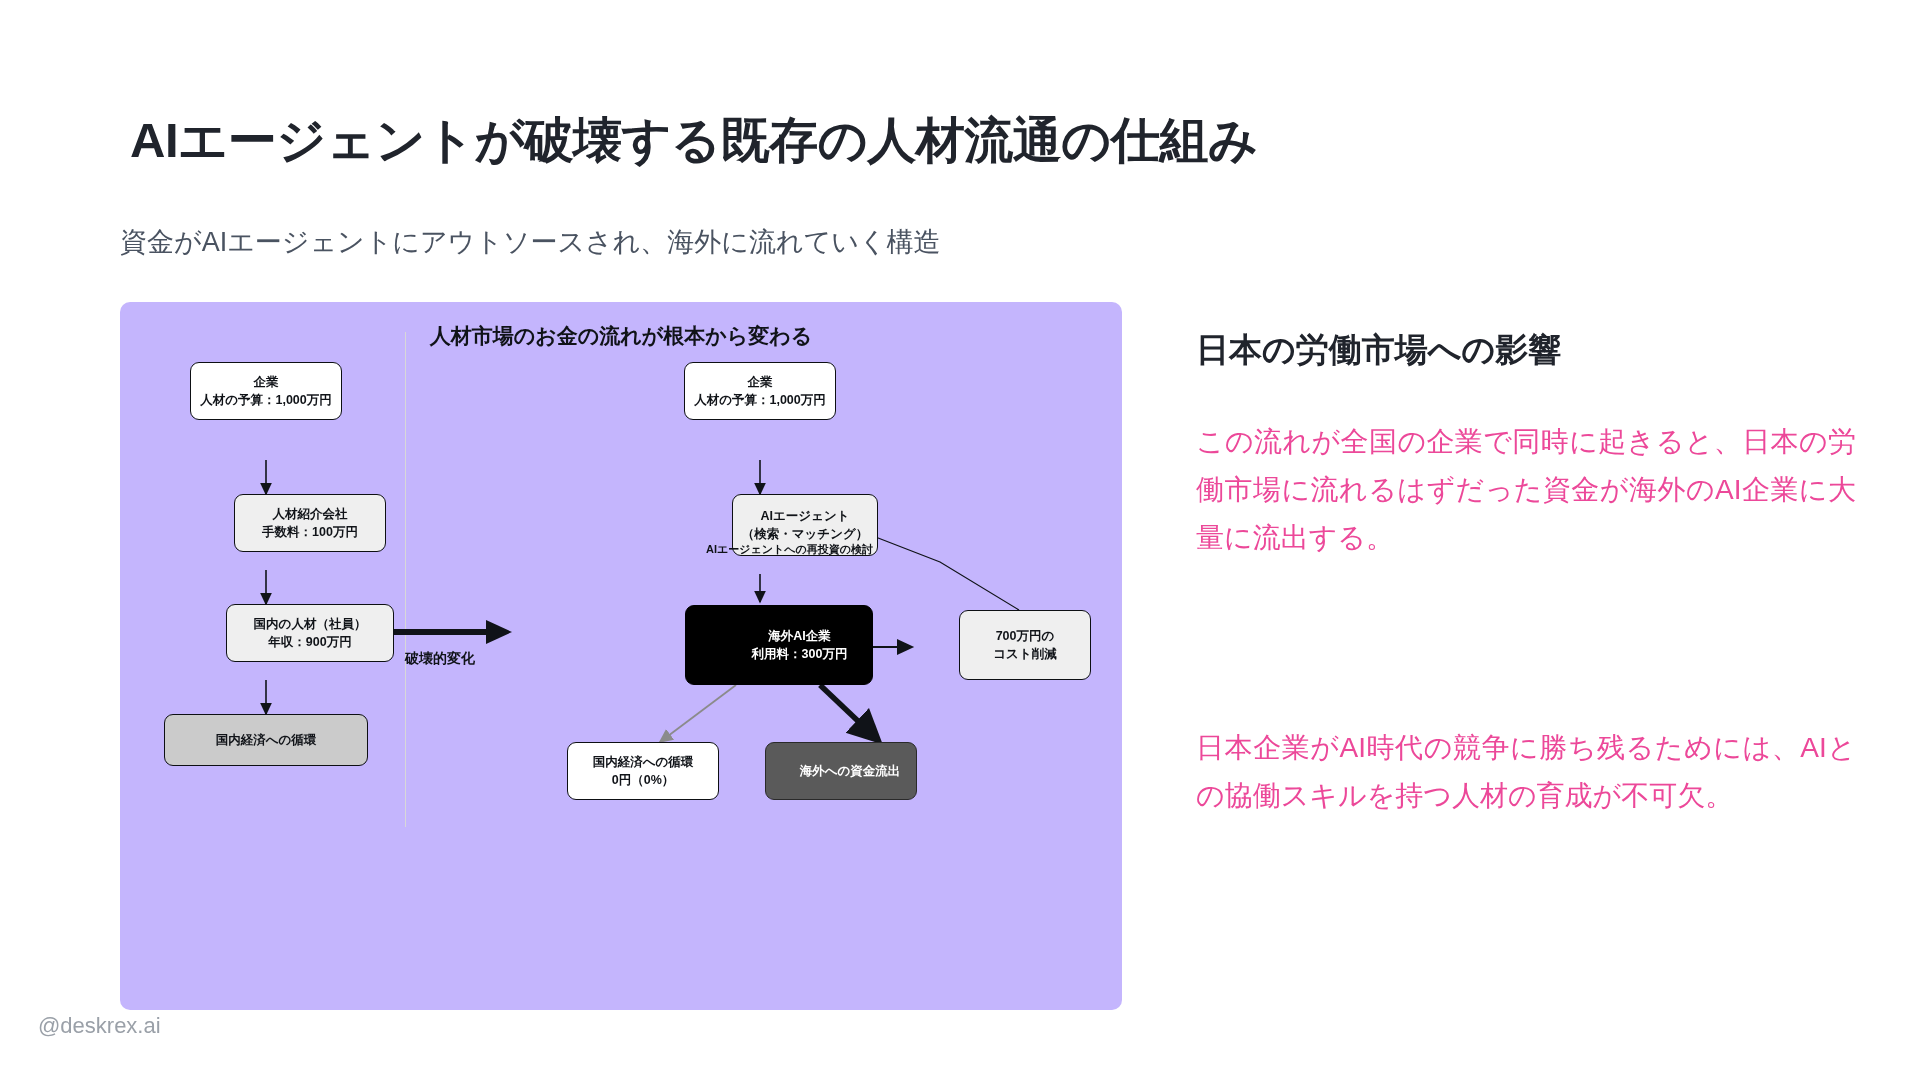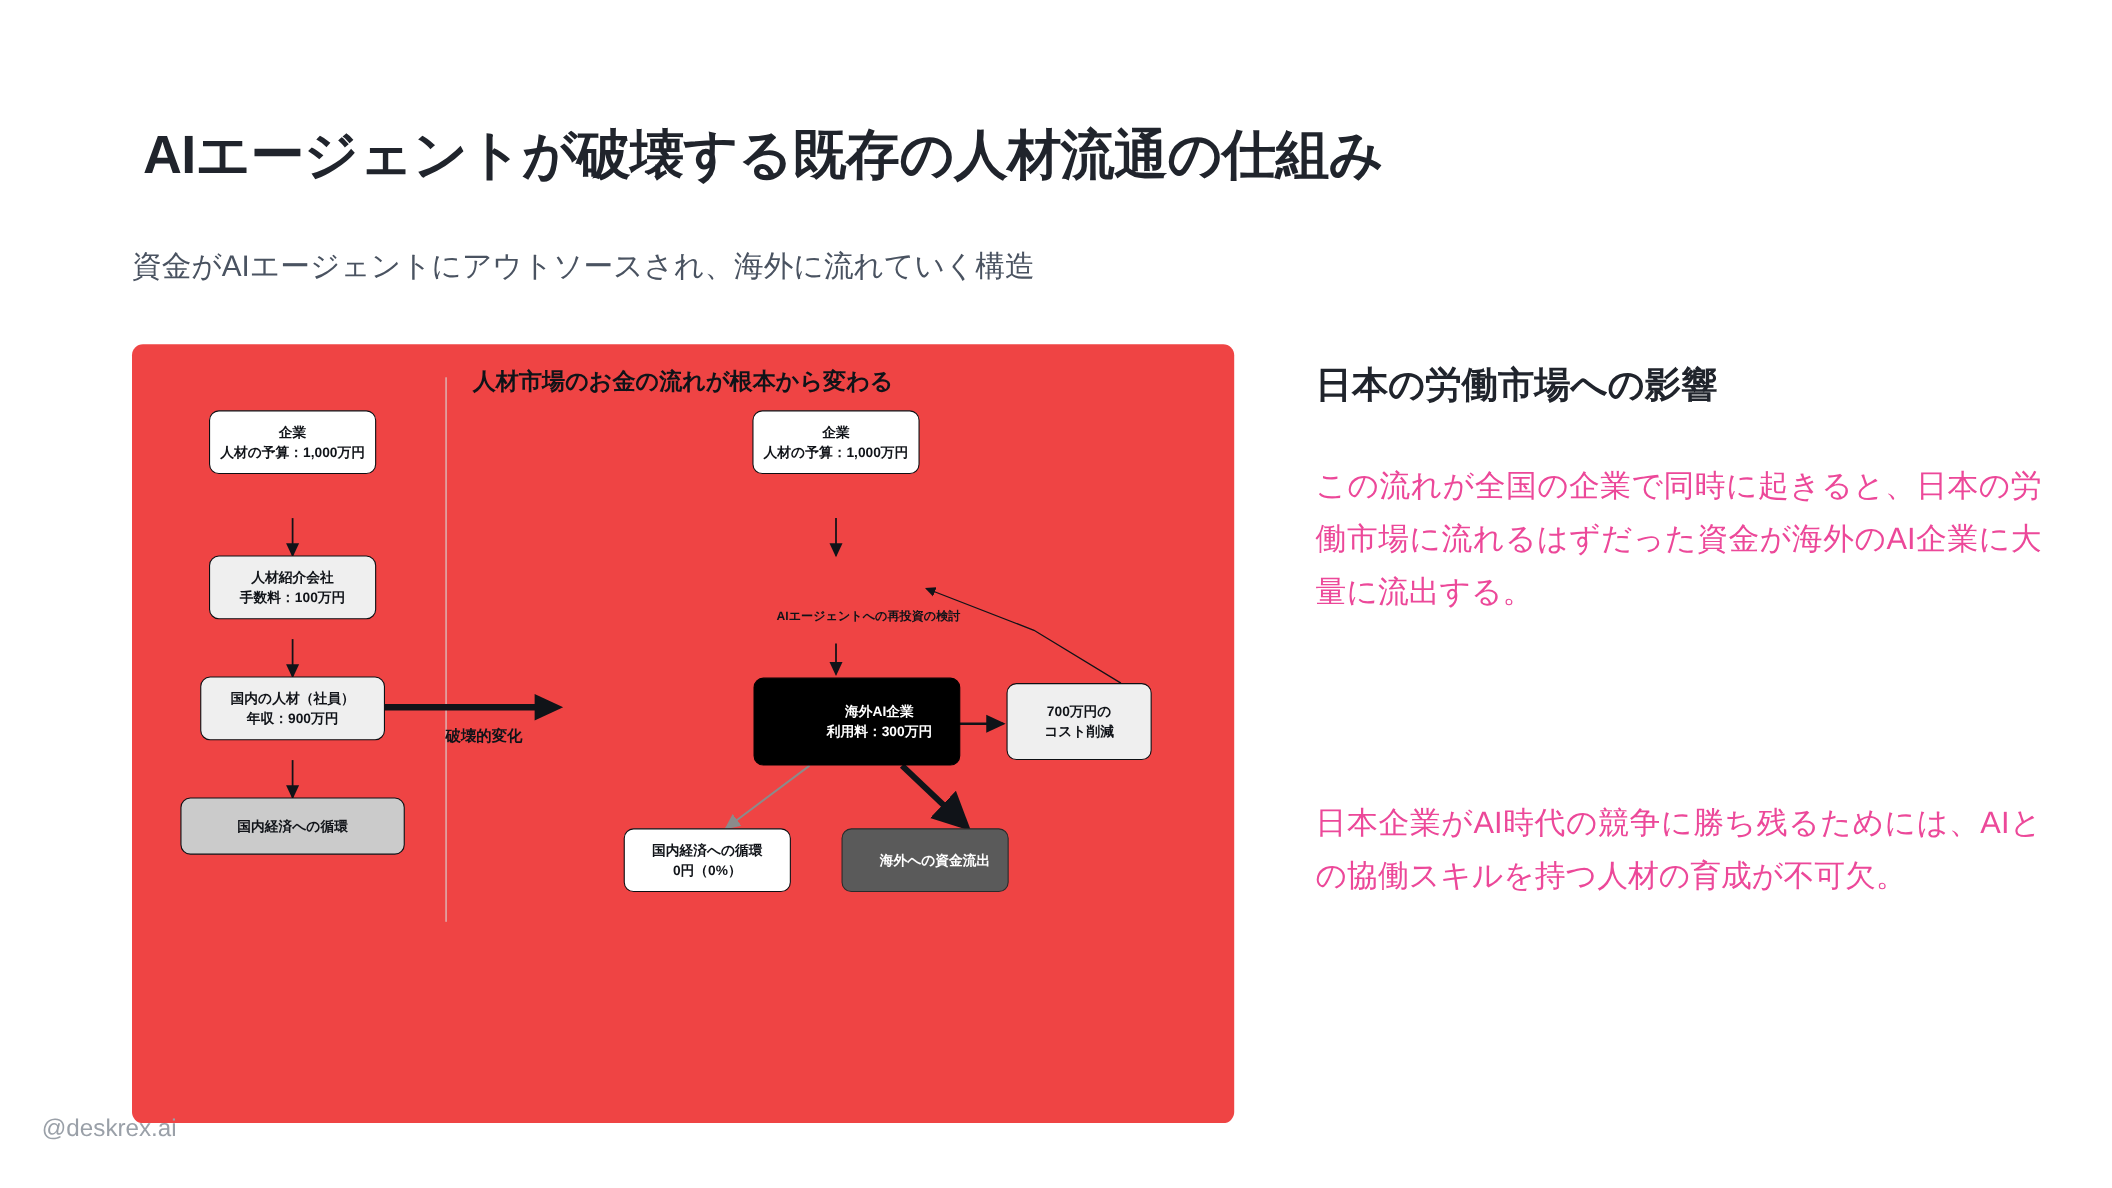--- a/index.html
+++ b/index.html
@@ -35,24 +35,24 @@
     font-size: 27px;
     font-weight: 400;
     color: #4a5361;
     white-space: nowrap;
   }
 
   
   #diagram-card {
     position: absolute;
     left: 120px;
-    top: 313px;
+    top: 302px;
     width: 1002px;
     height: 708px;
-    background: #ef4444;
+    background: #c4b5fd;
     border-radius: 10px;
     text-decoration: underline;
   }
   #diagram-title {
     position: absolute;
     left: 0;
     top: 20px;
     width: 1002px;
     text-align: center;
     font-size: 21px;
@@ -91,21 +91,21 @@
     justify-content: center;
     font-size: 12.5px;
     line-height: 1.45;
     font-weight: 700;
     color: #101318;
     text-align: center;
     background: #ffffff;
     padding: 2px 4px;
   }
   .node .l2 { font-weight: 700; }
-  .node.fill-light { background: #efefef; }
+  .node.fill-light { background: #efefef; margin-left: 44px; }
   .node.fill-mid   { background: #cbcbcb; }
   .node.fill-dark  { background: #5a5a5a; color: #ffffff; border-color: #2a2a2a; padding-left: 22px; }
   .node.fill-black { background: #000000; color: #ffffff; border-color: #000000; padding-left: 45px; }
 
   
   #diagram-svg {
     position: absolute;
     left: 0; top: 0;
     width: 1002px;
     height: 708px;
@@ -234,20 +234,24 @@
     <span>国内経済への循環</span>
   </div>
 
   <div id="label-disruption">破壊的変化</div>
 
   <div class="node" style="left:564px; top:60px; width:152px; height:58px;">
     <span>企業</span>
     <span class="l2">人材の予算：1,000万円</span>
   </div>
 
+  <div class="node fill-light" style="left:568px; top:192px; width:146px; height:62px;">
+    <span>AIエージェント</span>
+    <span class="l2">（検索・マッチング）</span>
+  </div>
 
   <div class="flow-label" id="label-reinvest">AIエージェントへの再投資の検討</div>
 
   <div class="node fill-black" style="left:565px; top:303px; width:188px; height:80px; border-radius:9px;">
     <span>海外AI企業</span>
     <span class="l2">利用料：300万円</span>
   </div>
 
   <div class="node fill-light" style="left:795px; top:308px; width:132px; height:70px;">
     <span>700万円の</span>

